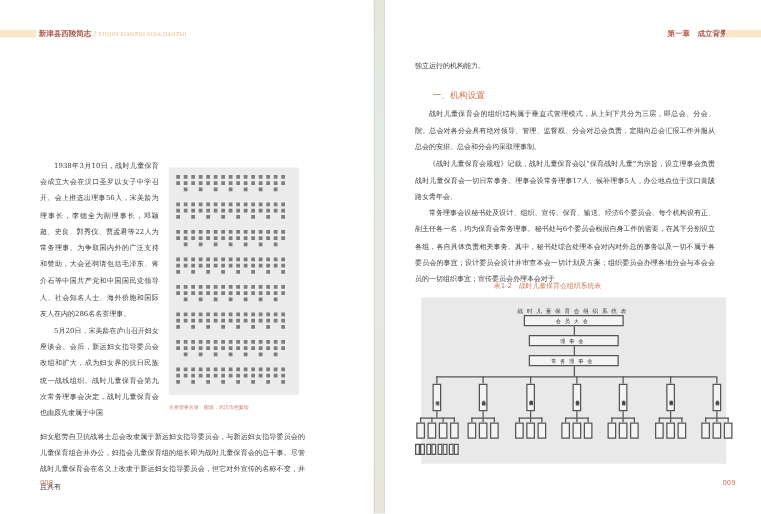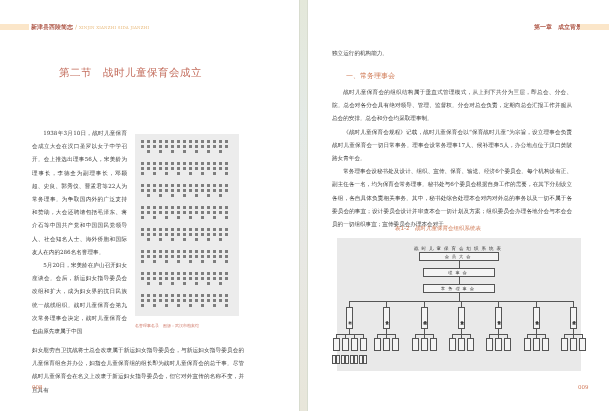--- a/index.html
+++ b/index.html
@@ -71,21 +71,20 @@
 <div class="topshadow"></div>
 
 <div class="page left">
   <div class="hdr-bar" style="left:0;top:24px;width:29px;"></div>
   <div class="hdr-text" style="left:31px;top:23px;">
     <span class="hdr-title">新津县西陵简志</span>
     <span class="hdr-slash">/</span>
     <span class="hdr-sub">XINJIN XIANZHI SIDA JIANZHI</span>
   </div>
 
-  <div class="section-title">第二节　战时儿童保育会成立</div>
 
   <div class="para-col body-text">
     <p>1938年3月10日，战时儿童保育会成立大会在汉口圣罗以女子中学召开。会上推选出理事56人，宋美龄为理事长，李德全为副理事长，邓颖超、史良、郭秀仪、曹孟君等22人为常务理事。为争取国内外的广泛支持和赞助，大会还聘请包括毛泽东、蒋介石等中国共产党和中国国民党领导人、社会知名人士、海外侨胞和国际友人在内的286名名誉理事。</p>
     <p>5月20日，宋美龄在庐山召开妇女座谈会。会后，新运妇女指导委员会改组和扩大，成为妇女界的抗日民族统一战线组织。战时儿童保育会第九次常务理事会决定，战时儿童保育会也由原先隶属于中国</p>
   </div>
 
   <div class="roster">
     <div class="grid" id="roster-grid">
         <div class="col" style="left: 0px; top: 0px;">
           <div class="glyph"></div>
@@ -644,21 +643,21 @@
   <div class="hdr-text" style="left:226px;top:23px;">
     <span class="hdr-title">第一章　成立背景</span>
   </div>
   <div class="hdr-bar" style="left:272px;top:24px;width:29px;"></div>
 </div>
 
 <div class="rp body-text" style="top:47px;">
   <p class="cont">独立运行的机构能力。</p>
 </div>
 
-<div class="subhead">一、常务理事会</div>
+<div class="subhead">一、机构设置</div>
 
 <div class="rp body-text" style="top:86px;">
   <p>战时儿童保育会的组织结构属于垂直式管理模式，从上到下共分为三层，即总会、分会、院。总会对各分会具有绝对领导、管理、监督权。分会对总会负责，定期向总会汇报工作并服从总会的安排。总会和分会均采取理事制。</p>
   <p>《战时儿童保育会规程》记载，战时儿童保育会以“保育战时儿童”为宗旨，设立理事会负责战时儿童保育会一切日常事务。理事会设常务理事17人、候补理事5人，办公地点位于汉口黄陂路女青年会。</p>
   <p>常务理事会设秘书处及设计、组织、宣传、保育、输送、经济6个委员会。每个机构设有正、副主任各一名，均为保育会常务理事。秘书处与6个委员会根据自身工作的需要，在其下分别设立各组，各自具体负责相关事务。其中，秘书处综合处理本会对内对外总的事务以及一切不属于各委员会的事宜；设计委员会设计并审查本会一切计划及方案；组织委员会办理各地分会与本会会员的一切组织事宜；宣传委员会办理本会对于</p>
 </div>
 
 <div class="chart-caption">表1-2　战时儿童保育会组织系统表</div>
 
 <div class="chart-box" id="chart-box">

